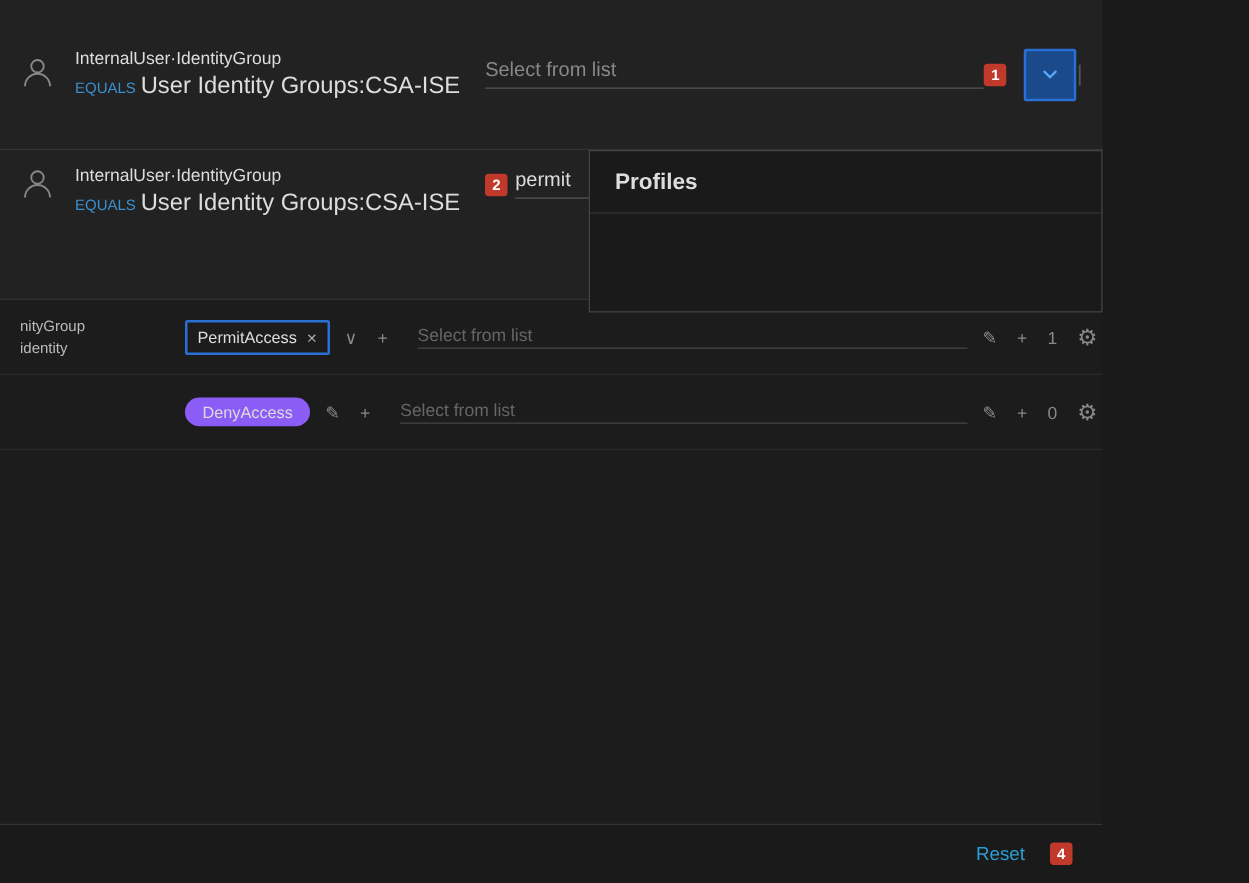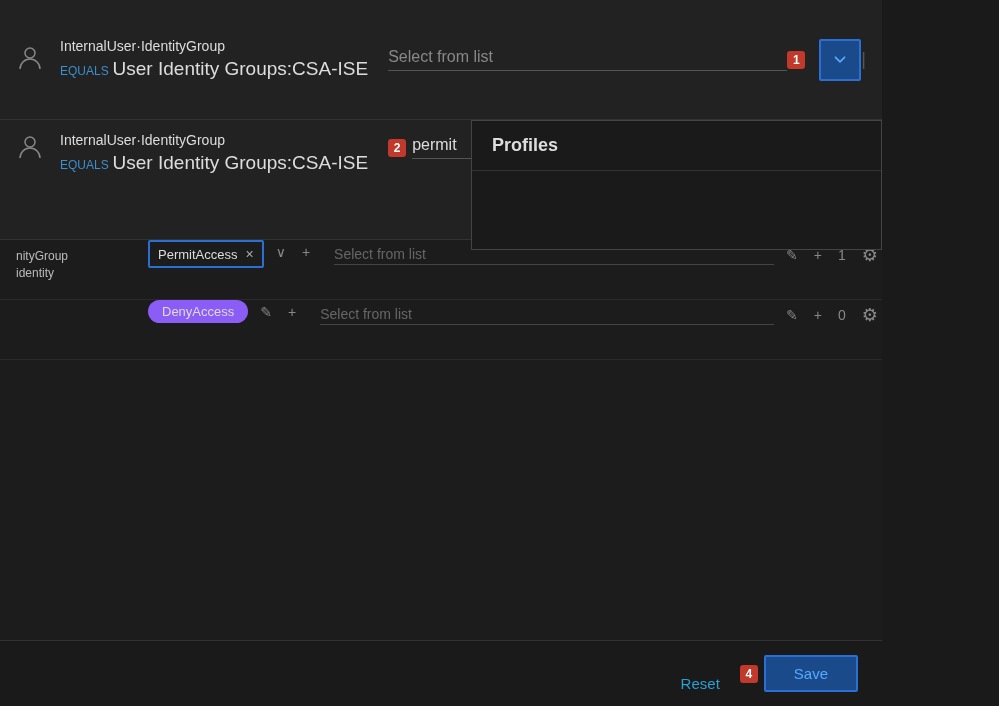--- a/index.html
+++ b/index.html
@@ -208,21 +208,21 @@
     }
 
     
     .rows-section {
       flex: 1;
       background: #1c1c1c;
     }
 
     .data-row {
       display: flex;
-      align-items: flex-start;
+      align-items: center;
       padding: 0 0 0 8px;
       border-bottom: 1px solid #2a2a2a;
       min-height: 60px;
     }
 
     .data-row-left {
       flex: 0 0 140px;
       font-size: 12px;
       color: #bbb;
       line-height: 1.4;
@@ -469,17 +469,16 @@
         </div>
       </div>
     </div>
 
   </div>
 
   <div class="footer">
     <button class="reset-btn">Reset</button>
     <div class="save-btn-wrapper">
       <div class="step-badge-4">4</div>
-      <button class="save-btn">Save</button>
     </div>
   </div>
 
 </div>
 
 </body></html>

